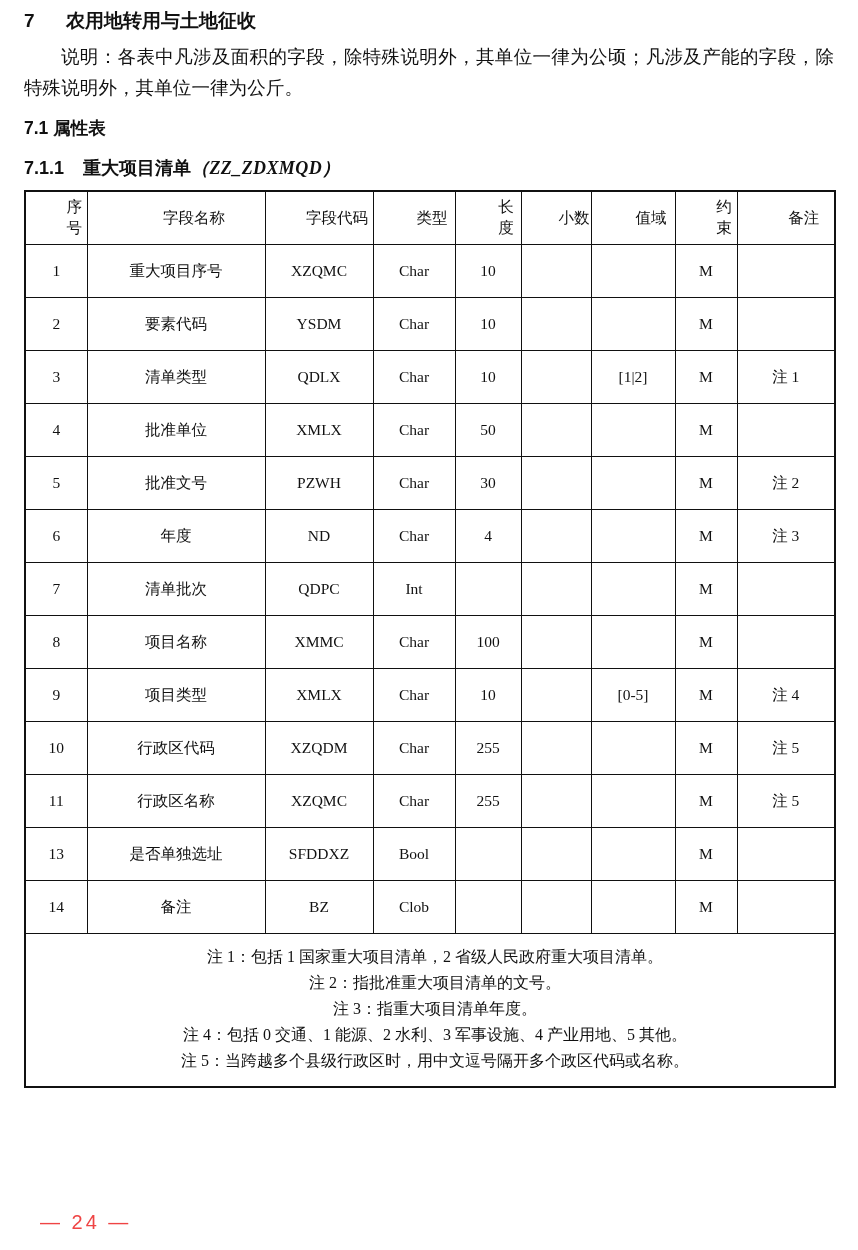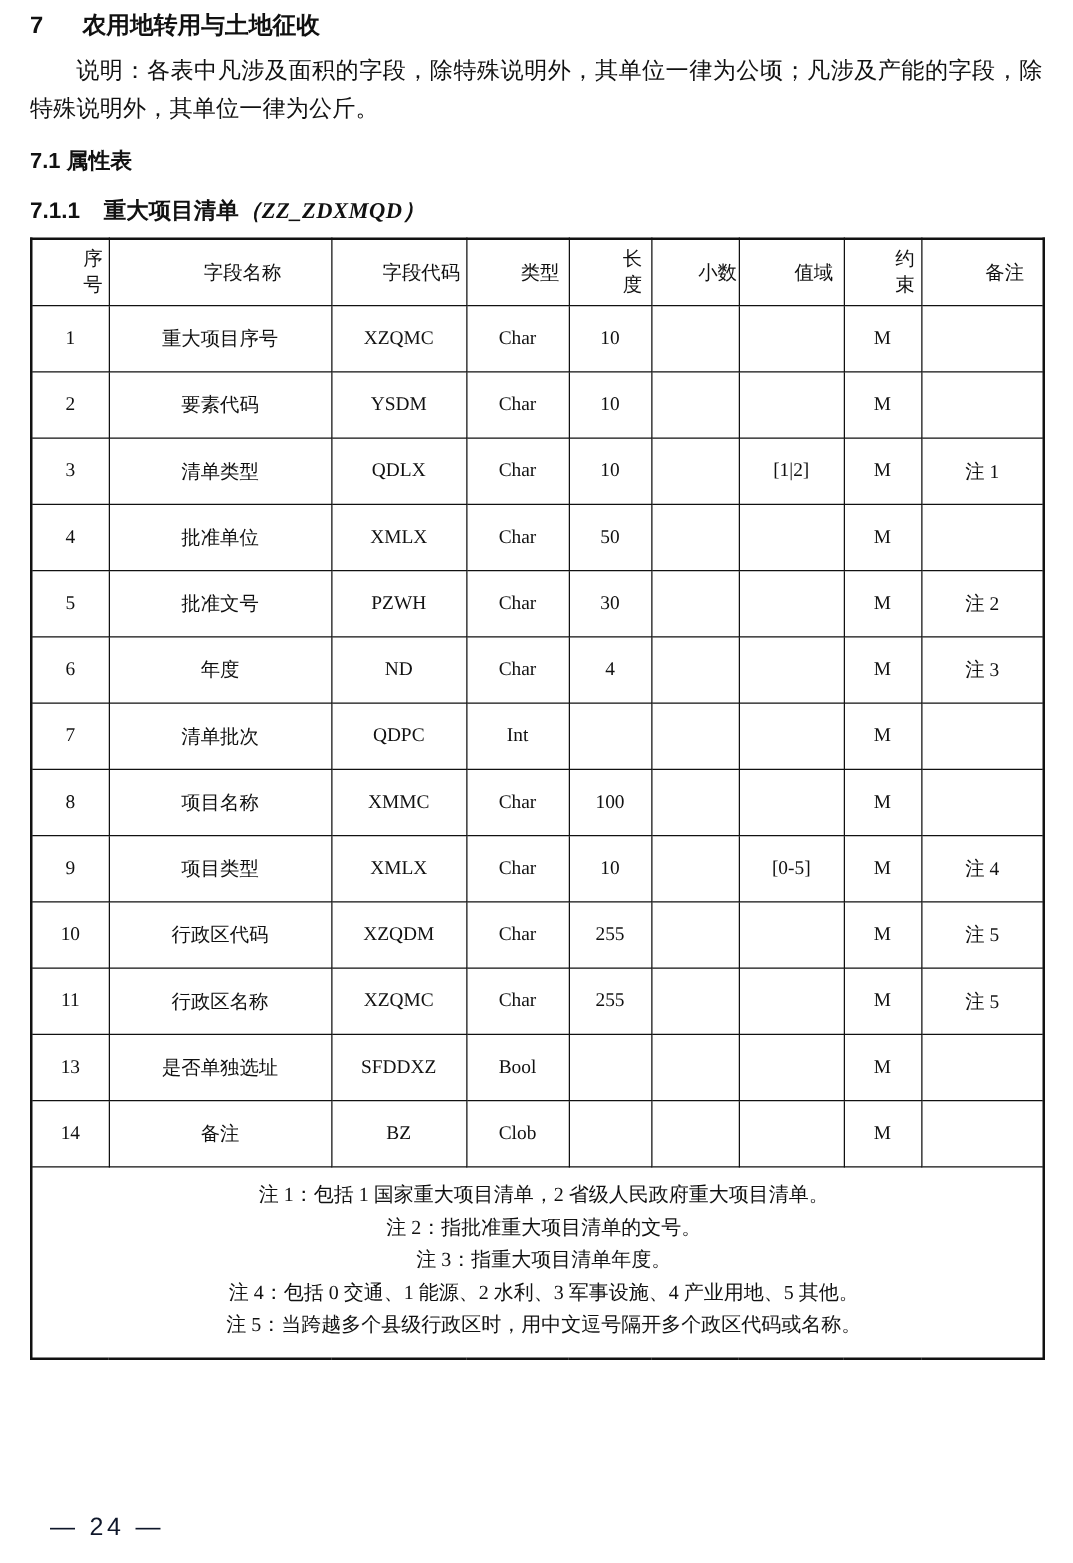--- a/index.html
+++ b/index.html
@@ -105,21 +105,21 @@
   
   .footer {
     position: absolute;
     left: 0;
     right: 0;
     bottom: 22px;
     text-align: left;
     padding-left: 40px;
     font-size: 20px;
     letter-spacing: 3px;
-    color: #0f172a;
+    color: #ef4444;
     font-family: "Liberation Sans", "DejaVu Sans", sans-serif;
   }
 </style>
 </head>
 <body>
 
 <div class="page">
 
   <h1 class="h1">
     <span class="num">7</span>

